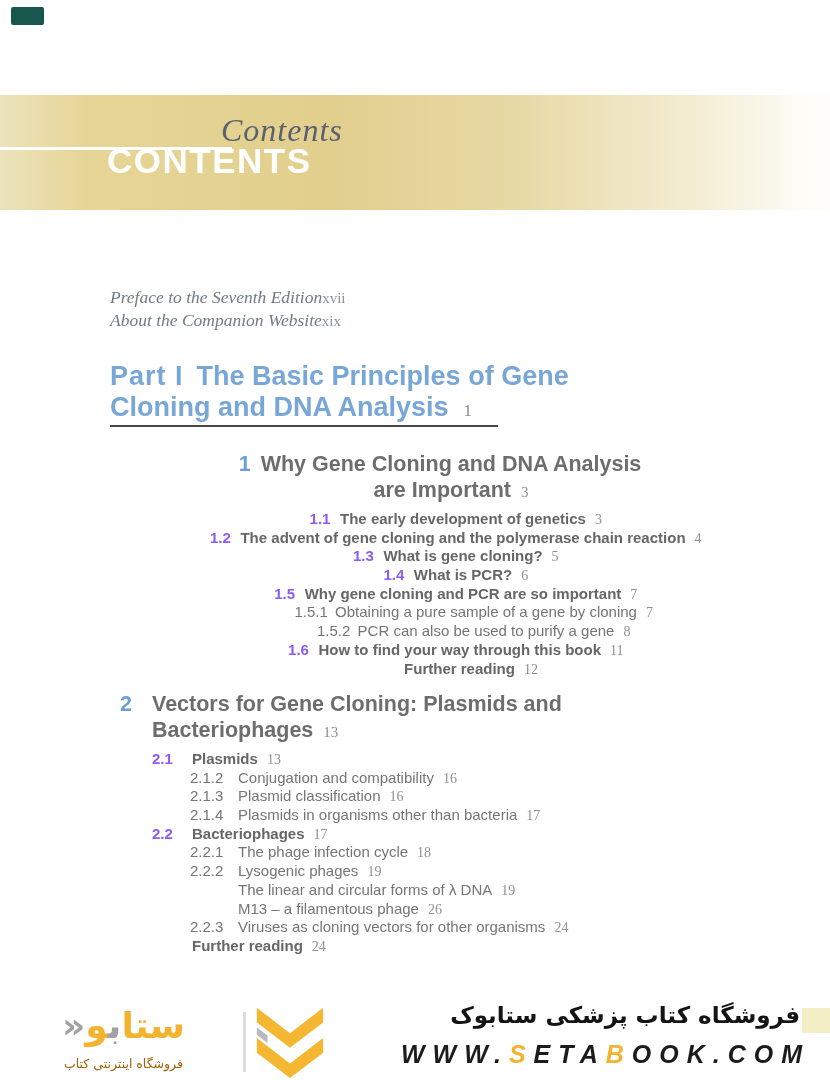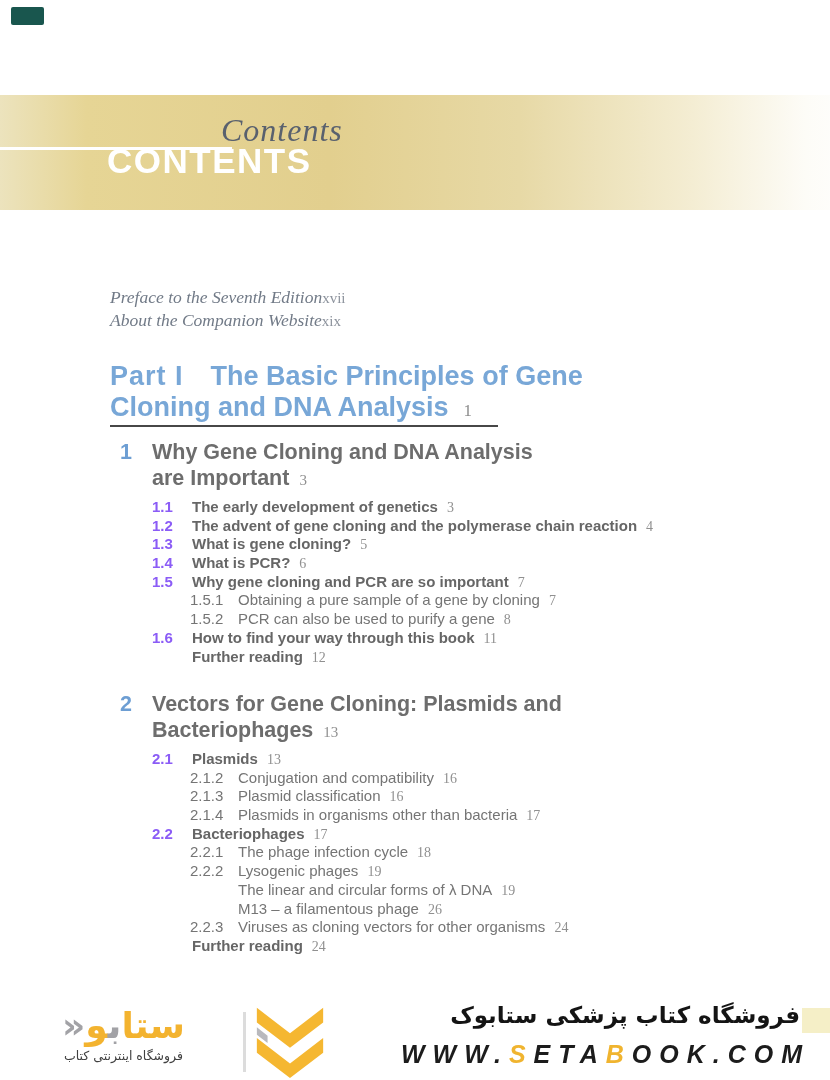--- a/index.html
+++ b/index.html
@@ -26,25 +26,25 @@
   .title-caps{
     position:absolute;left:107px;top:46px;
     font-size:35px;font-weight:700;color:#ffffff;letter-spacing:1.5px;
   }
   
   .fm{position:absolute;left:110px;top:286px;}
   .fm-row{font-family:"Liberation Serif",serif;font-style:italic;font-size:17.5px;color:#717a87;line-height:22px;white-space:nowrap;}
   .fm-page{font-style:normal;font-size:15px;color:#8d939d;}
   .part{position:absolute;left:110px;top:361px;width:560px;color:#78a7d7;font-size:27px;font-weight:700;line-height:31px;}
   .part-label{letter-spacing:1px;}
-  .part-rest{margin-left:27px;}
+  .part-rest{margin-left:13px;}
   .part-page{font-family:"Liberation Serif",serif;font-weight:400;font-size:17px;color:#8d8d8d;margin-left:15px;}
   .part-underline{position:absolute;left:110px;top:425px;width:388px;height:2px;background:#474747;}
   .chapter{position:absolute;left:110px;width:640px;}
-  .ch1{top:440px;}
+  .ch1{top:452px;text-align:center;}
   .ch2{top:692px;}
   .ch-head{font-size:21.5px;font-weight:700;color:#6d6d6d;line-height:25.5px;white-space:nowrap;}
   .ch-num{display:inline-block;width:32px;padding-left:10px;color:#6d9ed3;}
   .ch-line2{padding-left:42px;}
   .ch-page{font-family:"Liberation Serif",serif;font-weight:400;font-size:15px;color:#909090;margin-left:10px;}
   .entries{margin-top:5px;}
   .toc-row{font-size:15px;line-height:18.7px;height:18.7px;color:#757575;white-space:nowrap;}
   .toc-row .t-num{display:inline-block;}
   .lvl-1{padding-left:42px;font-weight:700;color:#666666;}
   .lvl-1 .t-num{width:40px;color:#8b5cf6;}
@@ -54,21 +54,21 @@
   .lvl-f{padding-left:82px;font-weight:700;color:#666666;}
   .t-page{font-family:"Liberation Serif",serif;font-weight:400;font-size:14px;color:#909090;margin-left:9px;}
   
   .footer{position:absolute;left:0;top:998px;width:830px;height:82px;background:#ffffff;}
   .side-tab{position:absolute;right:0;top:10px;width:28px;height:25px;background:#f5efc7;}
   .logo{position:absolute;left:62px;top:6px;}
   .wordmark{font-family:"DejaVu Sans",sans-serif;font-size:36px;font-weight:700;line-height:44px;direction:rtl;white-space:nowrap;}
   .lg-y{color:#f3b32f;}
   .lg-g{color:#a2a2a6;}
   .lg-chev{letter-spacing:-2px;}
-  .tagline{font-family:"DejaVu Sans",sans-serif;font-size:12.5px;color:#404040;direction:rtl;text-align:center;margin-top:0;white-space:nowrap;}
+  .tagline{font-family:"DejaVu Sans",sans-serif;font-size:12.5px;color:#a16207;direction:rtl;text-align:center;margin-top:8px;white-space:nowrap;}
   .logo-divider{position:absolute;left:243px;top:14px;width:3px;height:60px;background:#dcdcdc;}
   .emblem{position:absolute;left:252px;top:4px;}
   .fa-title{
     position:absolute;right:30px;top:4px;width:520px;text-align:right;direction:rtl;
     font-family:"DejaVu Sans",sans-serif;font-size:23px;font-weight:700;color:#141414;white-space:nowrap;
   }
   .url{
     position:absolute;right:20px;top:42px;width:560px;text-align:right;
     font-size:25px;font-weight:700;color:#1c1c1c;letter-spacing:8px;white-space:nowrap;font-style:italic;
   }

